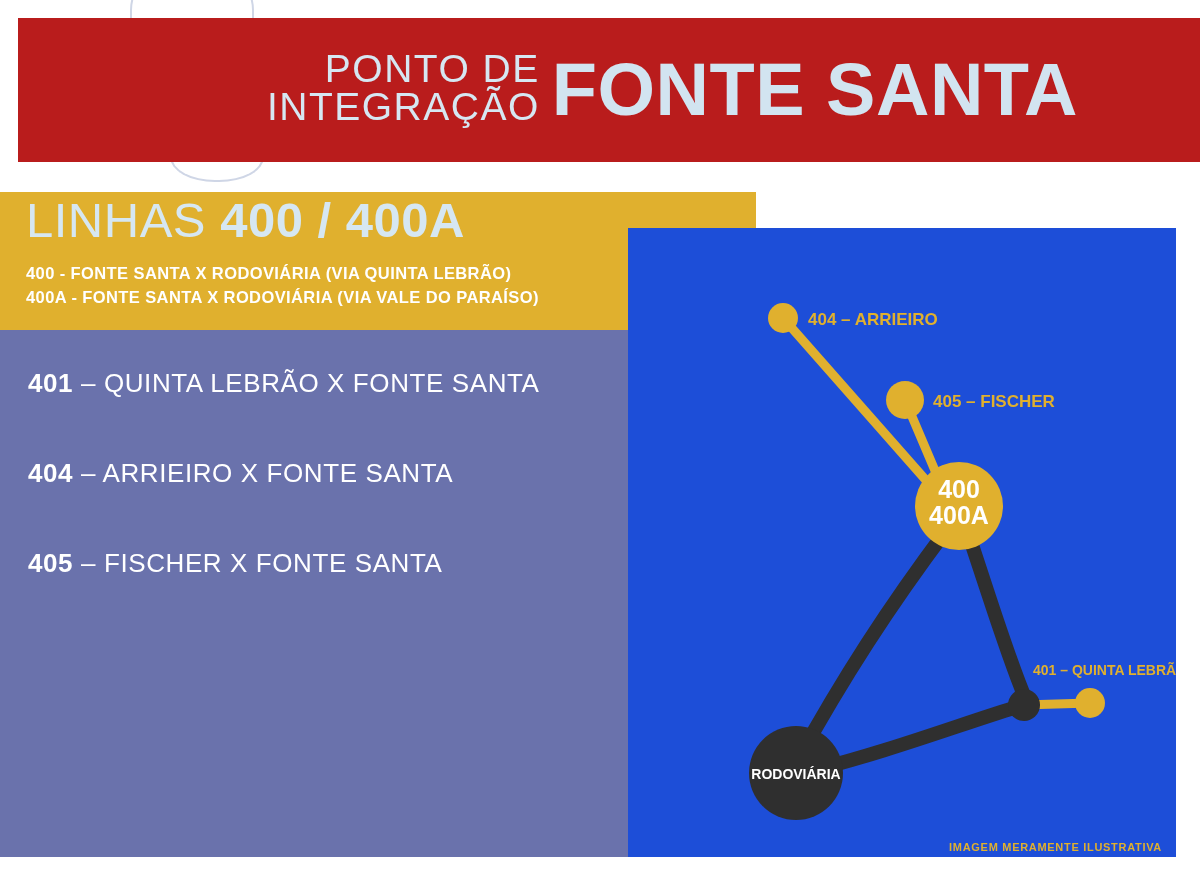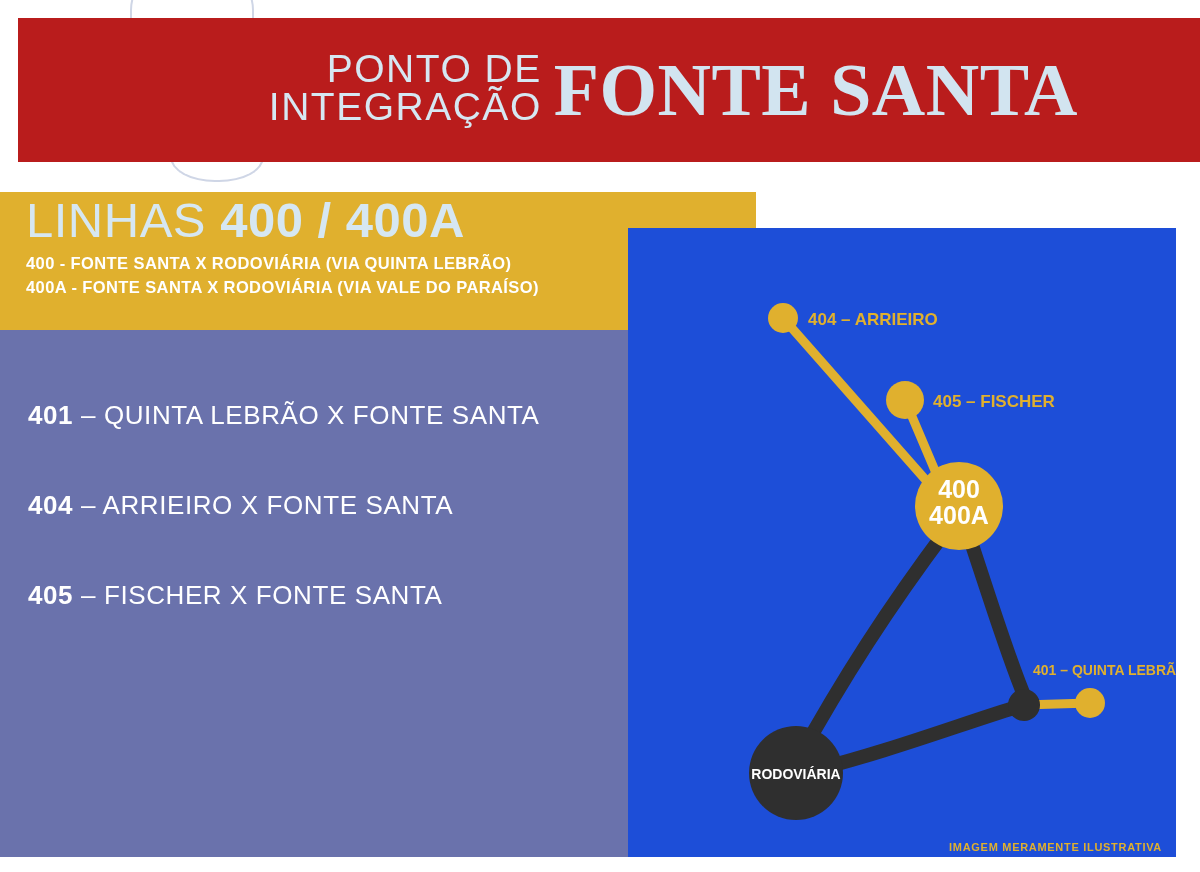--- a/index.html
+++ b/index.html
@@ -50,21 +50,20 @@
   }
   .header-small span { display: block; }
   .header-big {
     color: #d2e4f0;
     font-size: 74px;
     font-weight: 700;
     letter-spacing: 0.5px;
     line-height: 1;
     margin-left: 12px;
     text-transform: uppercase;
-    font-family: Liberation Serif, serif;
   }
 
   
   .deco-curve {
     position: absolute;
     left: 130px;
     top: -40px;
     width: 120px;
     height: 90px;
     border: 2px solid #cfd6e6;
@@ -117,30 +116,29 @@
   .lines-title b {
     font-weight: 700;
   }
   .lines-sub {
     color: #ffffff;
     font-size: 16.5px;
     font-weight: 700;
     letter-spacing: 0.4px;
     line-height: 1.45;
     text-transform: uppercase;
-    margin-top: 6px;
+    margin-top: 16px;
   }
 
   
   .routes {
     position: absolute;
     left: 28px;
     top: 368px;
     width: 590px;
-    margin-top: 32px;
   }
   .route-item {
     color: #ffffff;
     font-size: 26px;
     letter-spacing: 0.6px;
     text-transform: uppercase;
     margin-bottom: 59px;
     white-space: nowrap;
   }
   .route-item .num {

